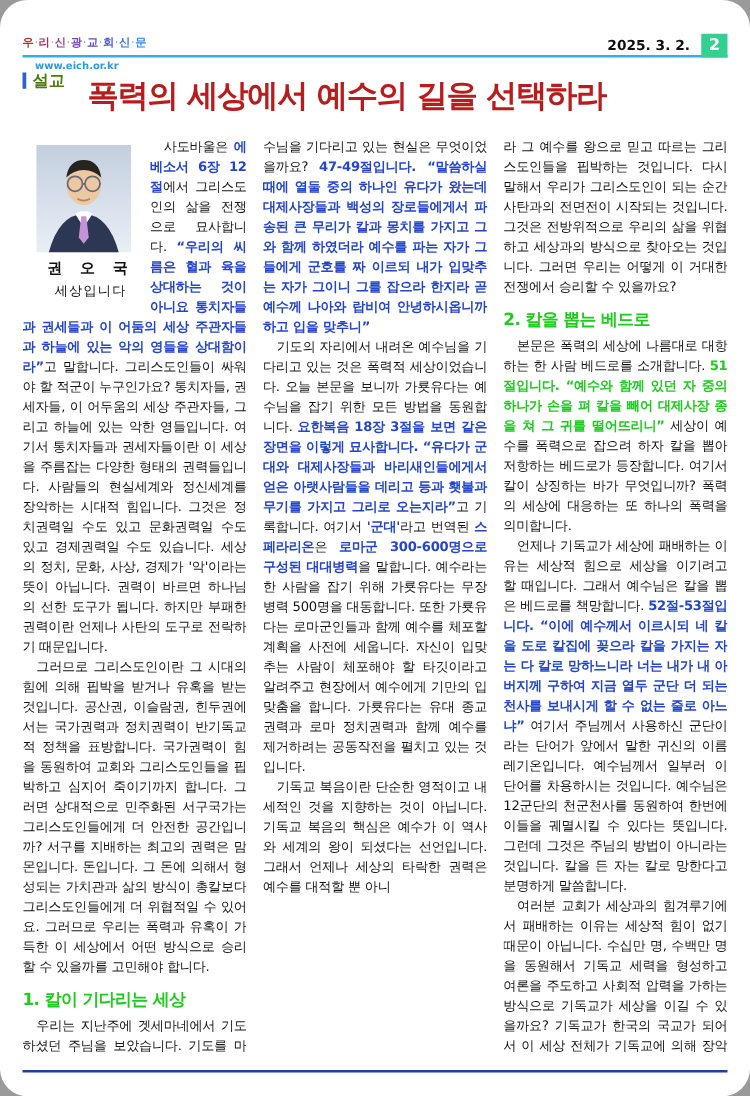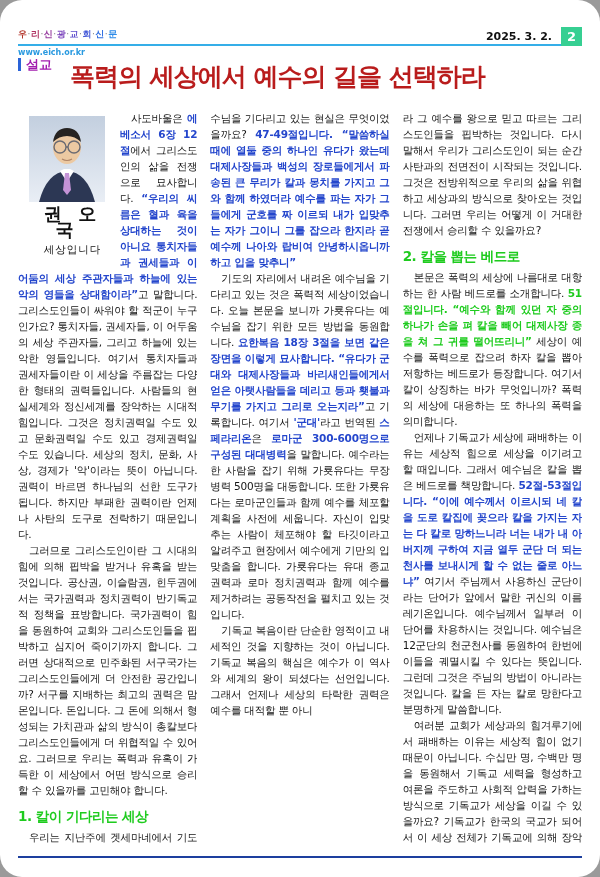--- a/index.html
+++ b/index.html
@@ -2,44 +2,44 @@
 <html><head>
 <meta charset="utf-8">
 <style>
   html,body{margin:0;padding:0;background:#9a9a9a;}
   .page{position:relative;width:600px;height:877px;background:#ffffff;margin:0 auto;
         font-family:"DejaVu Sans","Liberation Sans",sans-serif;overflow:hidden;border-radius:22px;}
   
   .masthead{position:absolute;left:18px;top:28px;font-size:9px;font-weight:bold;letter-spacing:0.5px;}
   .masthead .dot{color:#8a8a8a;font-weight:normal;}
   .header-rule{position:absolute;left:18px;right:18px;top:44px;border-top:2px solid #35aee8;}
-  .site-url{position:absolute;left:18px;top:48px;font-size:8px;font-weight:bold;color:#2a9ae0;}
+  .site-url{position:absolute;left:28px;top:48px;font-size:8px;font-weight:bold;color:#2a9ae0;}
   .issue-date{position:absolute;right:48px;top:30px;font-size:11px;font-weight:bold;color:#101010;}
   .page-box{position:absolute;right:18px;top:27px;width:21px;height:19px;background:#36cf92;
             color:#ffffff;font-size:13px;font-weight:bold;text-align:center;line-height:19px;}
   
-  .section-label{position:absolute;left:18px;top:56px;font-size:13px;font-weight:bold;color:#a21caf;}
+  .section-label{position:absolute;left:18px;top:56px;font-size:13px;font-weight:bold;color:#4d7c0f;}
   .section-label .bar{display:inline-block;width:3px;height:13px;background:#2a63d8;margin-right:5px;
                       vertical-align:-2px;}
   .article-title{position:absolute;left:70px;top:60px;width:400px;text-align:center;
                  font-size:25px;font-weight:bold;color:#b91c1c;letter-spacing:-1px;white-space:nowrap;}
   .scripture-ref{position:absolute;right:18px;top:87px;font-size:12px;font-weight:bold;color:#101010;}
   
   .columns{position:absolute;left:18px;top:110px;width:564px;height:736px;display:flex;gap:13px;}
   .col{width:180px;height:100%;overflow:hidden;font-size:10.5px;line-height:16px;color:#141414;
        text-align:justify;word-break:break-all;letter-spacing:-0.2px;}
   .col p{margin:0;}
   .col p.indent{text-indent:11px;}
   .col h3{margin:10px 0 5px 0;font-size:13.5px;color:#1ecb1e;letter-spacing:-0.5px;}
   .em-b{color:#2446cc;font-weight:bold;}
   .em-g{color:#1ecb1e;font-weight:bold;}
   
   .author-box{float:left;width:90px;margin:6px 8px 2px 4px;text-align:center;}
   .author-photo{width:76px;height:86px;display:block;margin:0 auto;}
-  .author-name{font-size:18px;font-weight:bold;letter-spacing:5px;margin-top:4px;color:#111;}
+  .author-name{font-size:12px;font-weight:bold;letter-spacing:5px;margin-top:4px;color:#111;}
   .author-role{font-size:10.5px;letter-spacing:1px;margin-top:3px;color:#111;}
   
   .bottom-rule{position:absolute;left:18px;right:18px;top:856px;border-top:2px solid #1d3f9e;}
 </style>
 </head>
 <body>
 
 <div class="page">
 
   <div class="masthead"><span style="color: rgb(178, 51, 40);">우</span><span class="dot">·</span><span style="color: rgb(174, 48, 96);">리</span><span class="dot">·</span><span style="color: rgb(150, 59, 158);">신</span><span class="dot">·</span><span style="color: rgb(122, 67, 188);">광</span><span class="dot">·</span><span style="color: rgb(95, 78, 205);">교</span><span class="dot">·</span><span style="color: rgb(70, 90, 216);">회</span><span class="dot">·</span><span style="color: rgb(51, 112, 226);">신</span><span class="dot">·</span><span style="color: rgb(43, 138, 232);">문</span></div>

